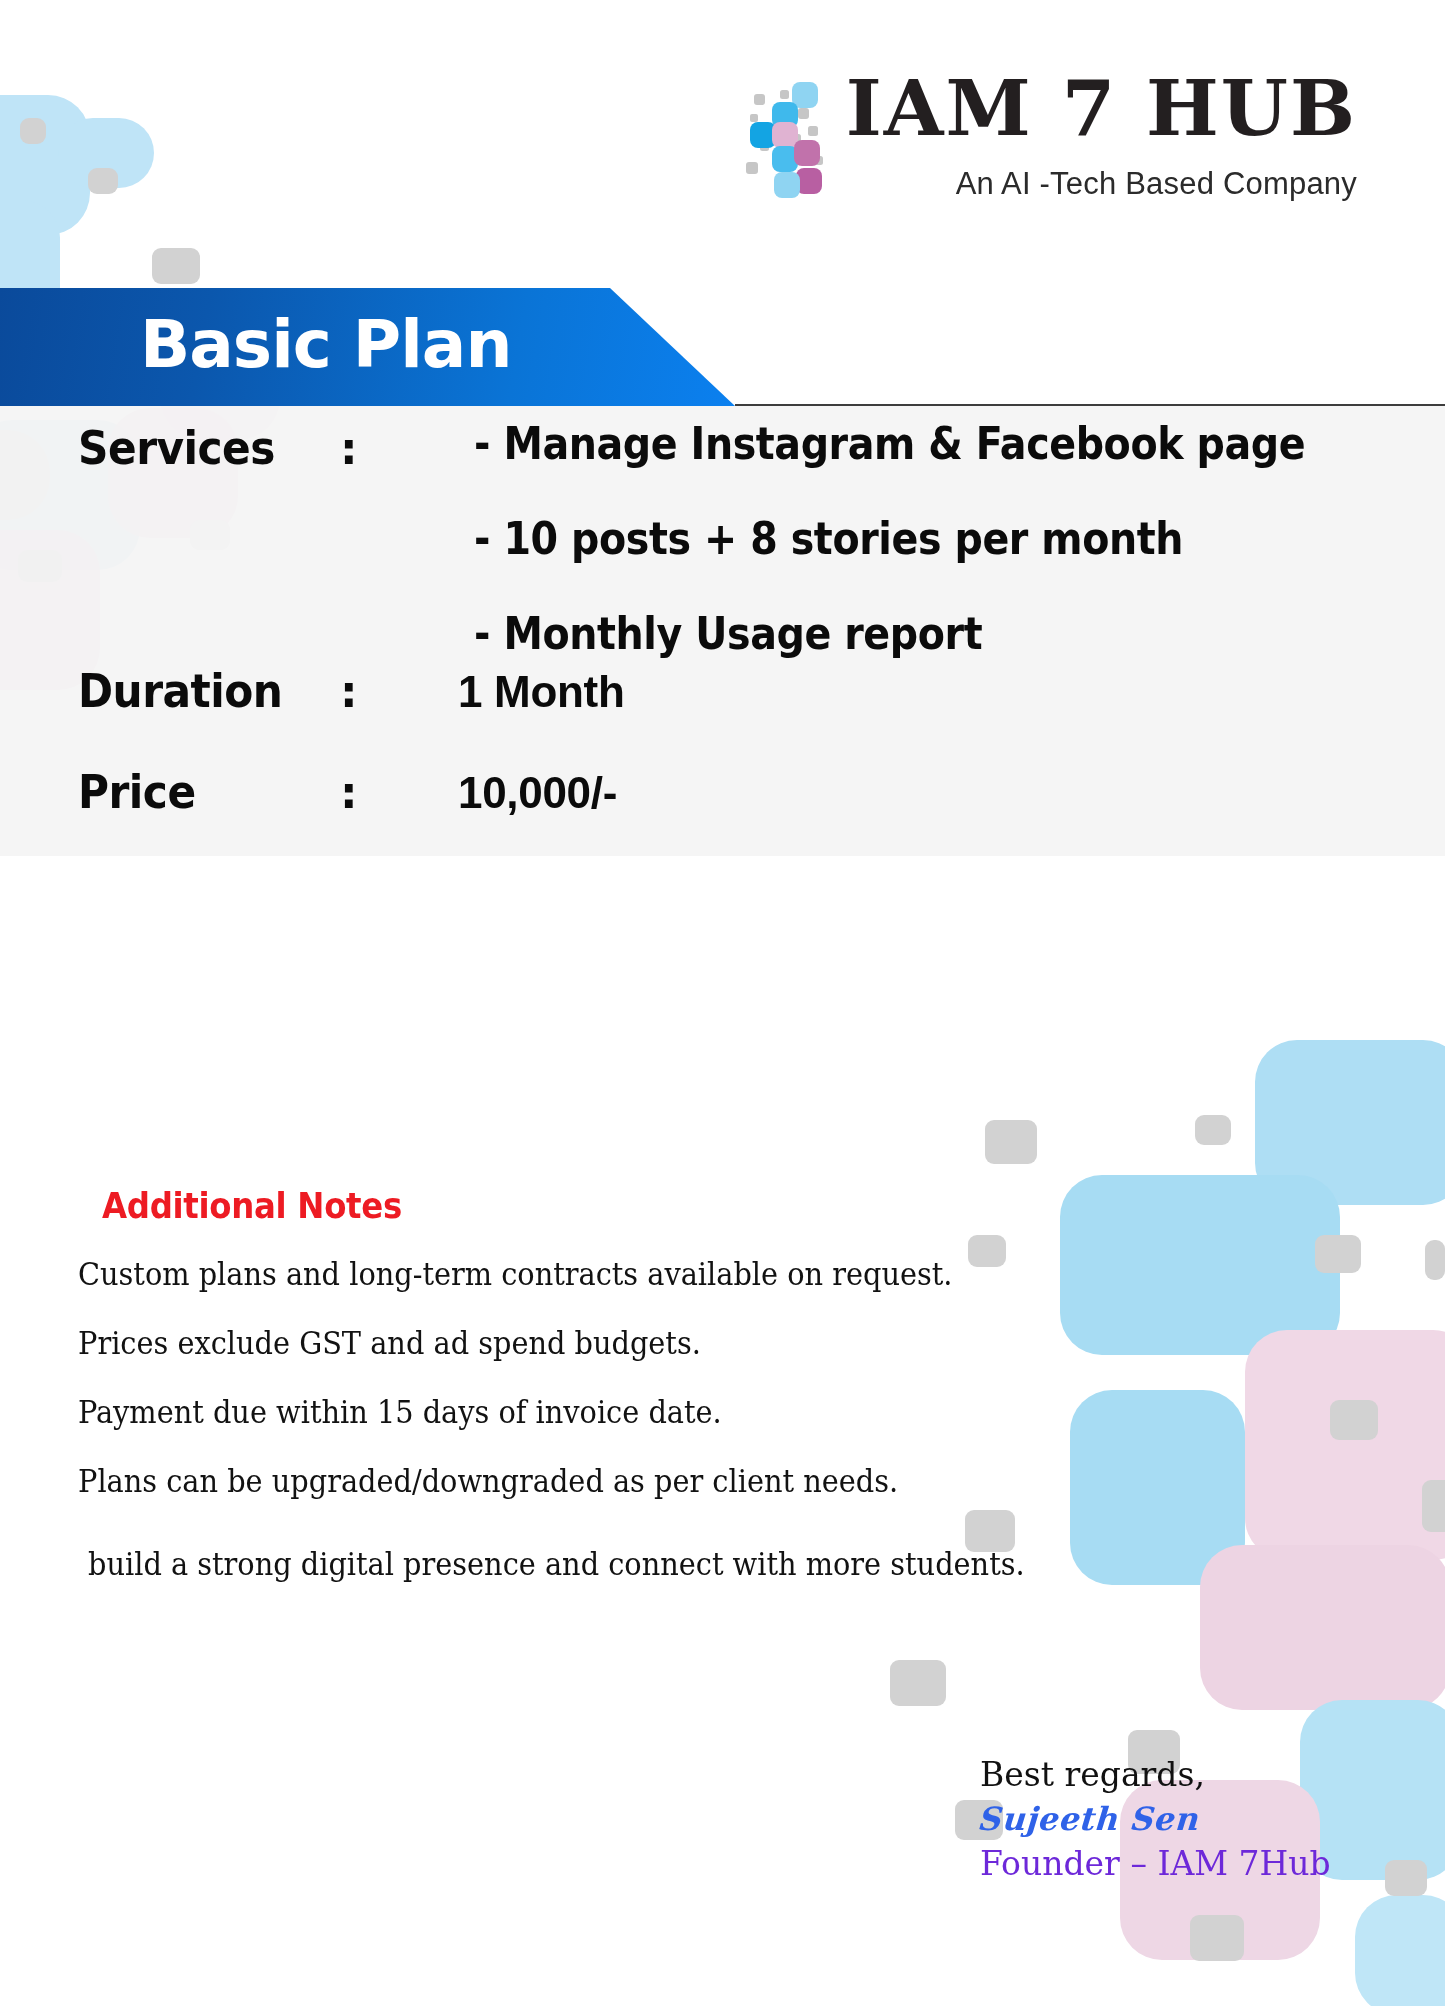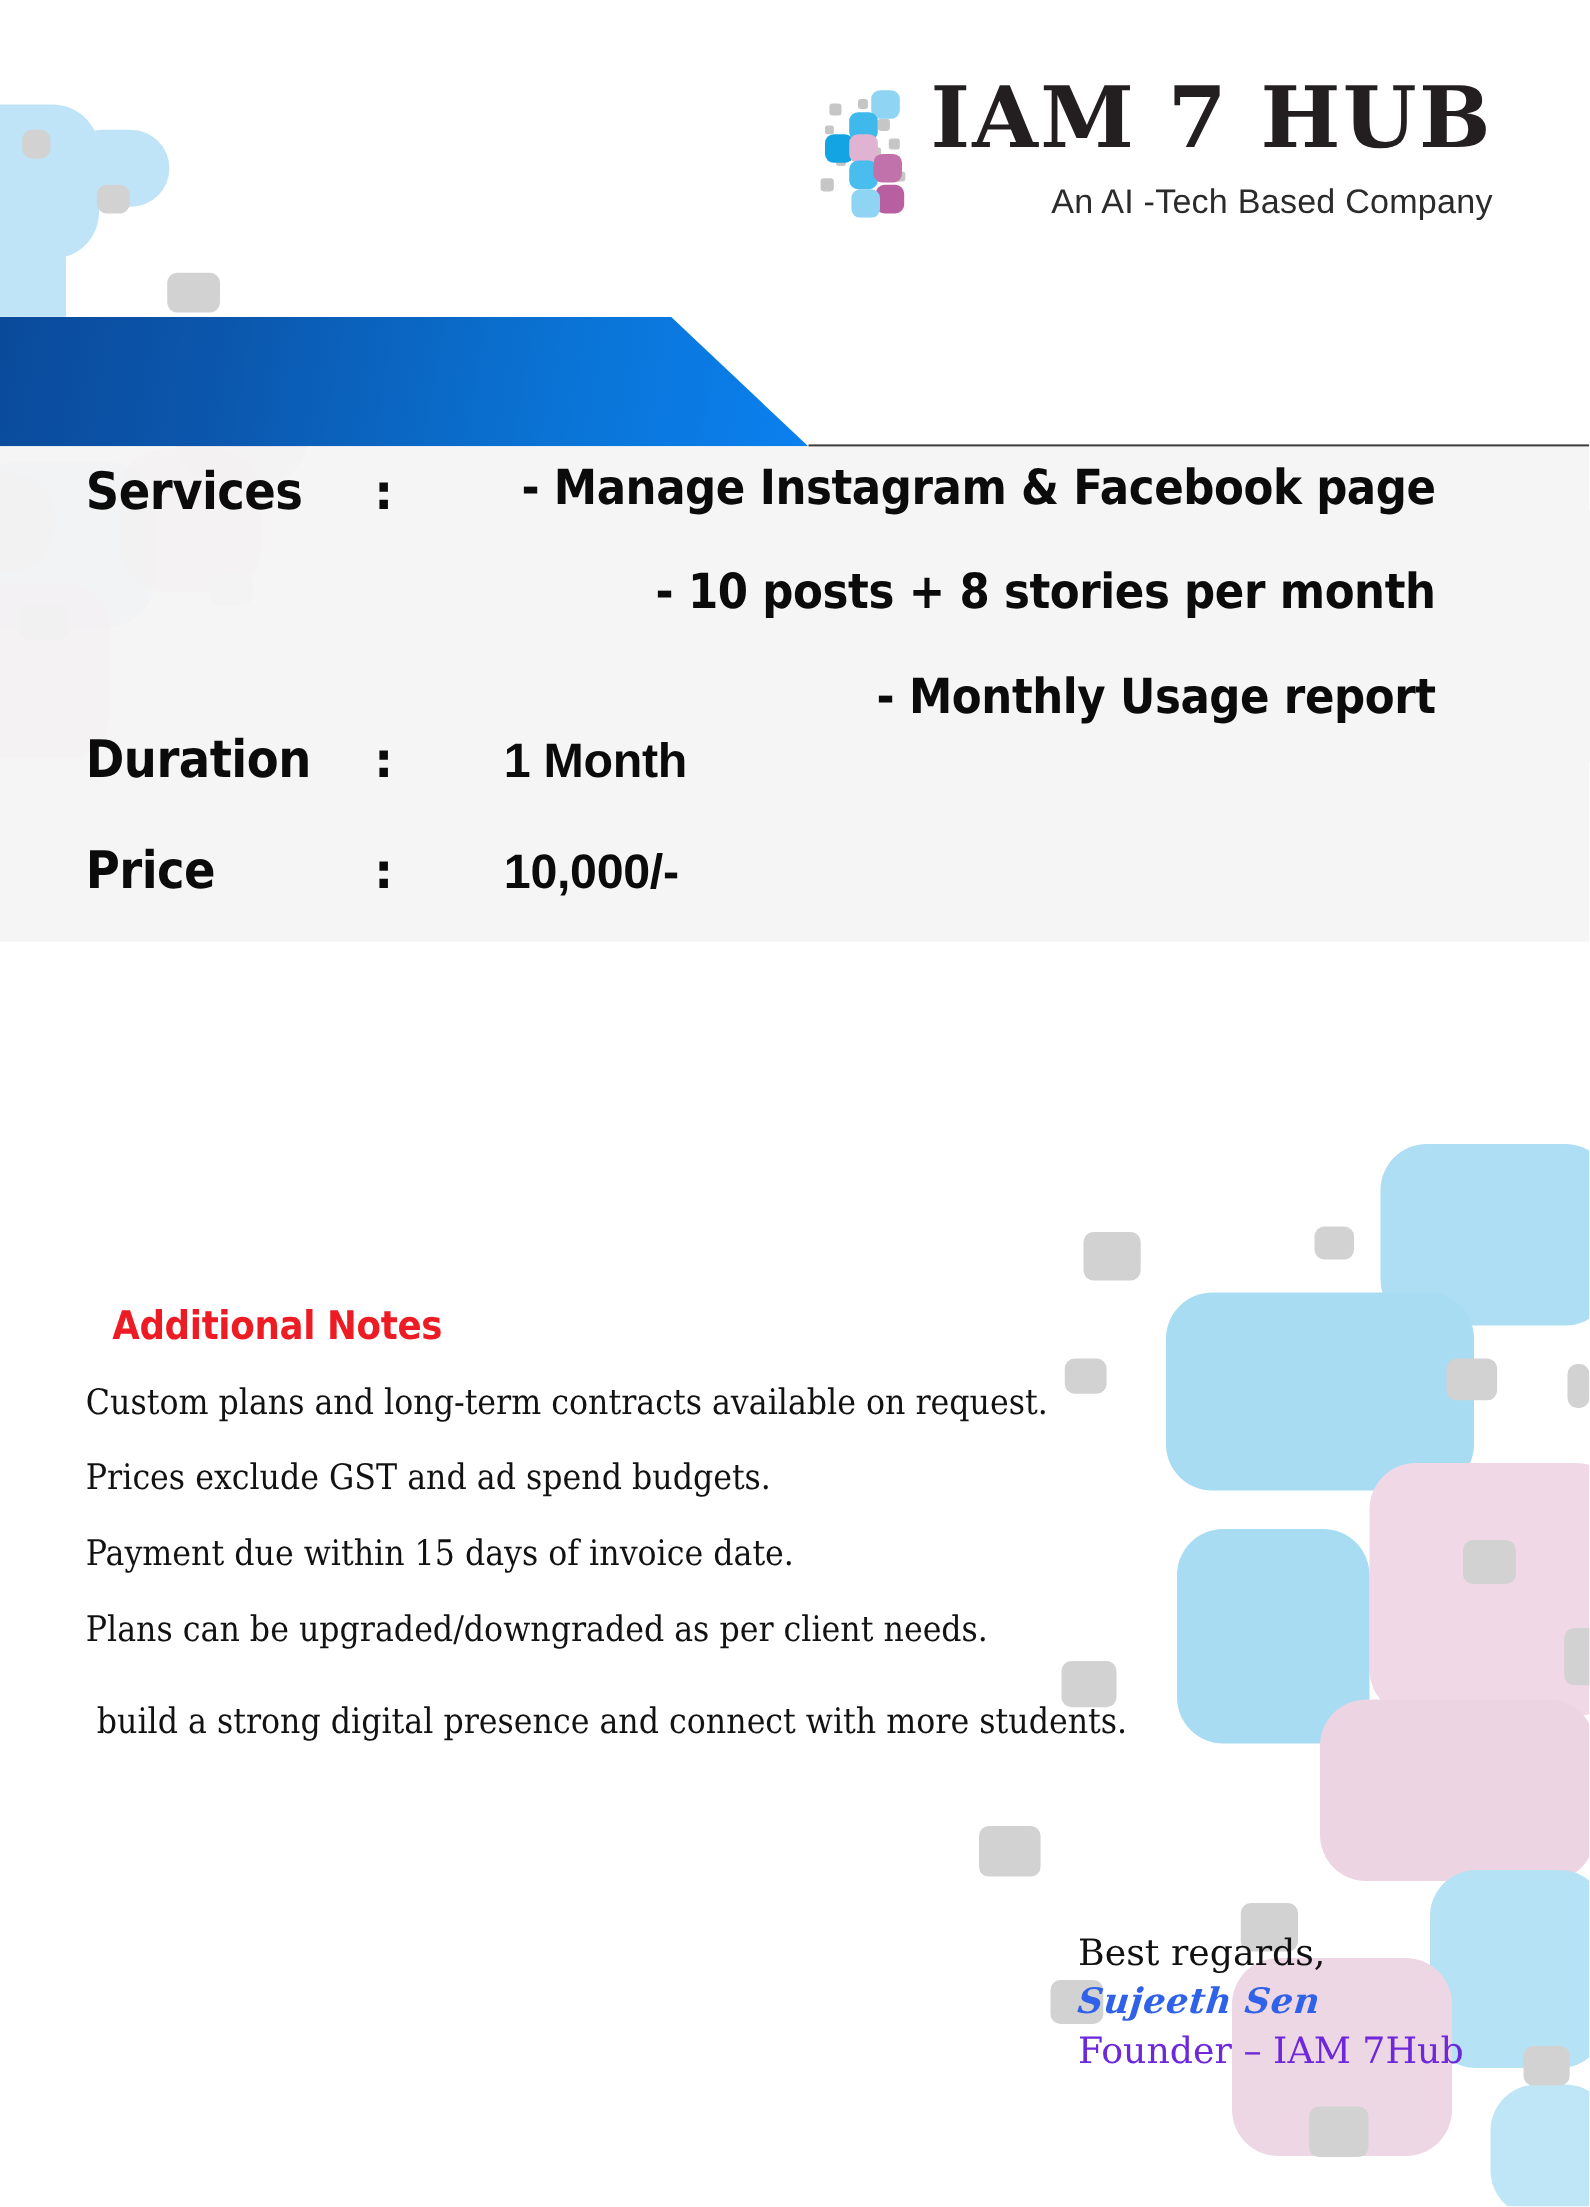--- a/index.html
+++ b/index.html
@@ -174,21 +174,20 @@
     left: 474px;
   }
   .service-line {
     font-family: "DejaVu Sans Condensed", "DejaVu Sans", sans-serif;
     font-weight: bold;
     font-size: 44px;
     color: #0b0b0b;
     letter-spacing: -0.4px;
     white-space: nowrap;
     height: 95px;
-    text-align: right;
   }
 
   
   .notes {
     position: absolute;
     left: 78px;
     top: 1185px;
     width: 1290px;
   }
   .notes-heading {
@@ -321,20 +320,21 @@
       <div class="logo-text">
         <div class="brand-name">IAM 7 HUB</div>
         <div class="brand-tagline">An AI -Tech Based Company</div>
       </div>
     </div>
   </div>
 
   <div class="banner-zone">
     <div class="banner-white"></div>
     <div class="banner-blue"></div>
+    <div class="banner-title">Basic Plan</div>
     <div class="banner-rule"></div>
   </div>
 
   <div class="panel"></div>
 
   <div class="spec">
 
     <div class="spec-row" style="top:14px;left:78px;">
       <div class="spec-label">Services</div>
       <div class="spec-colon">:</div>

